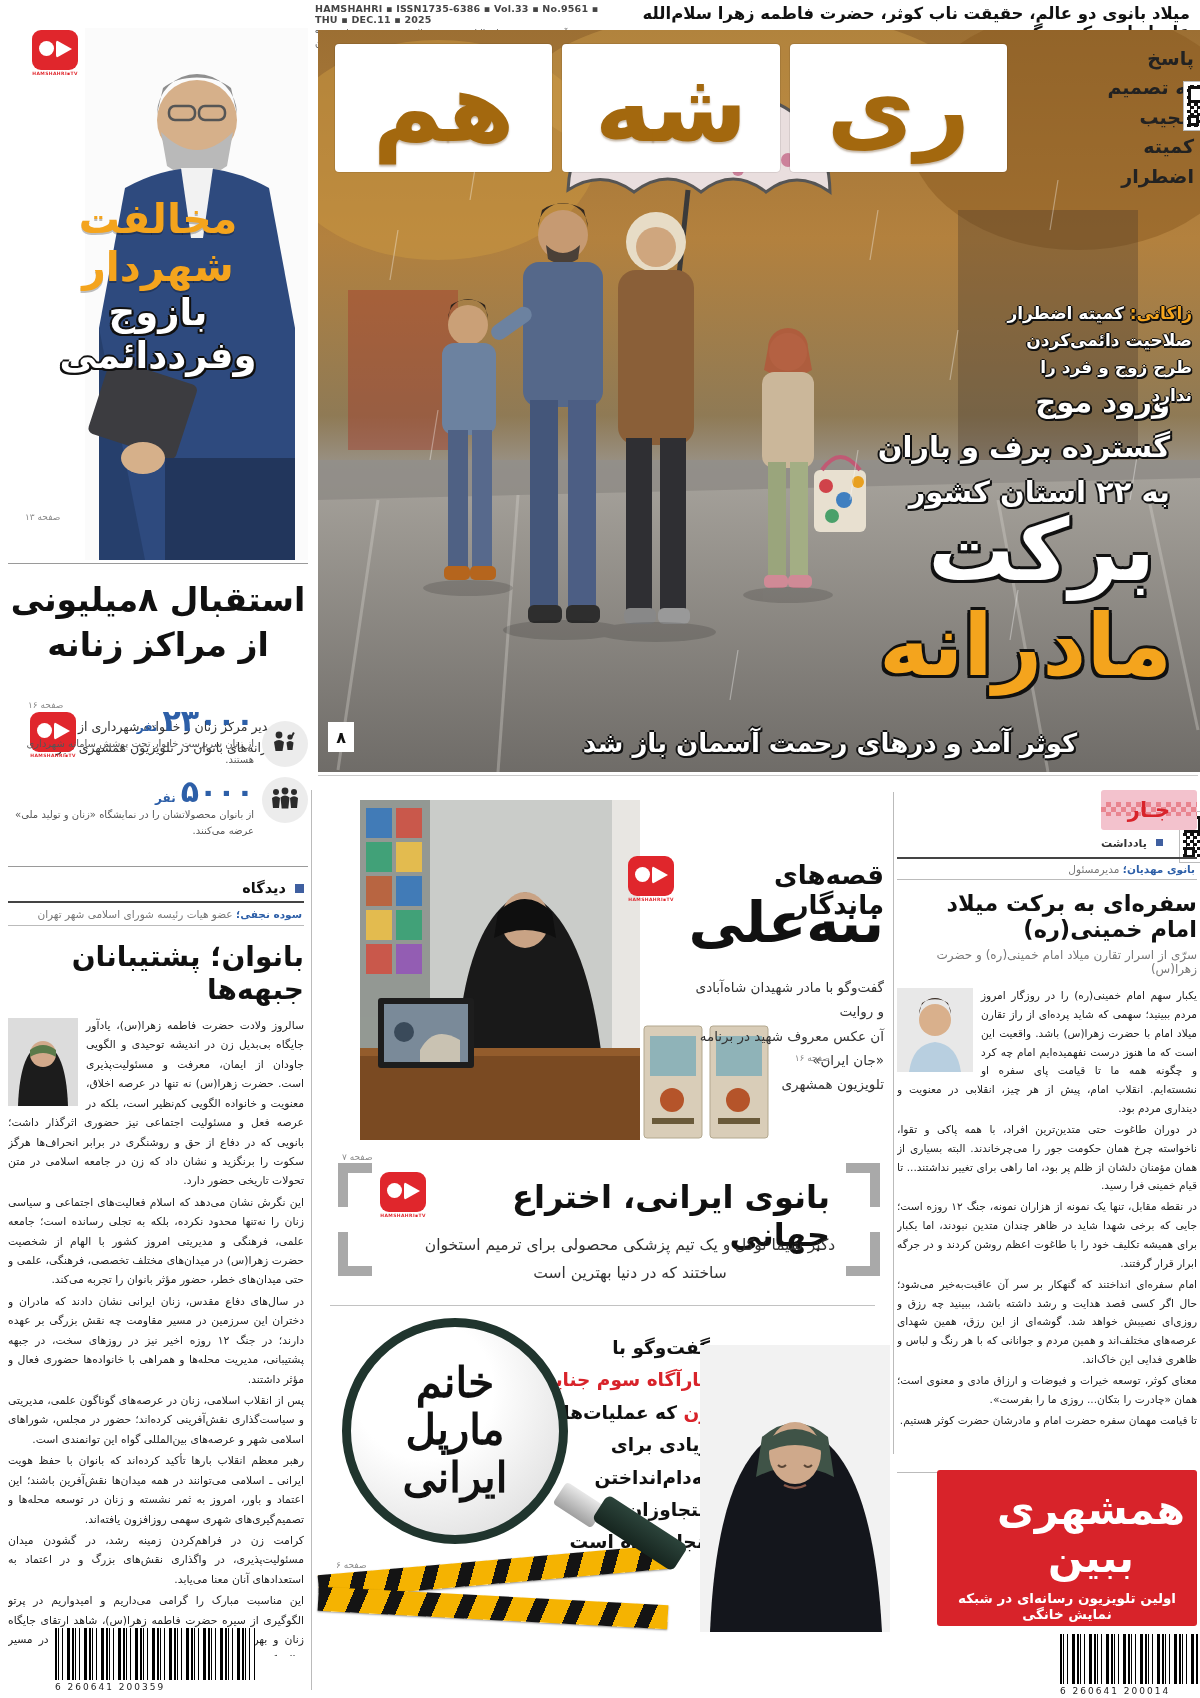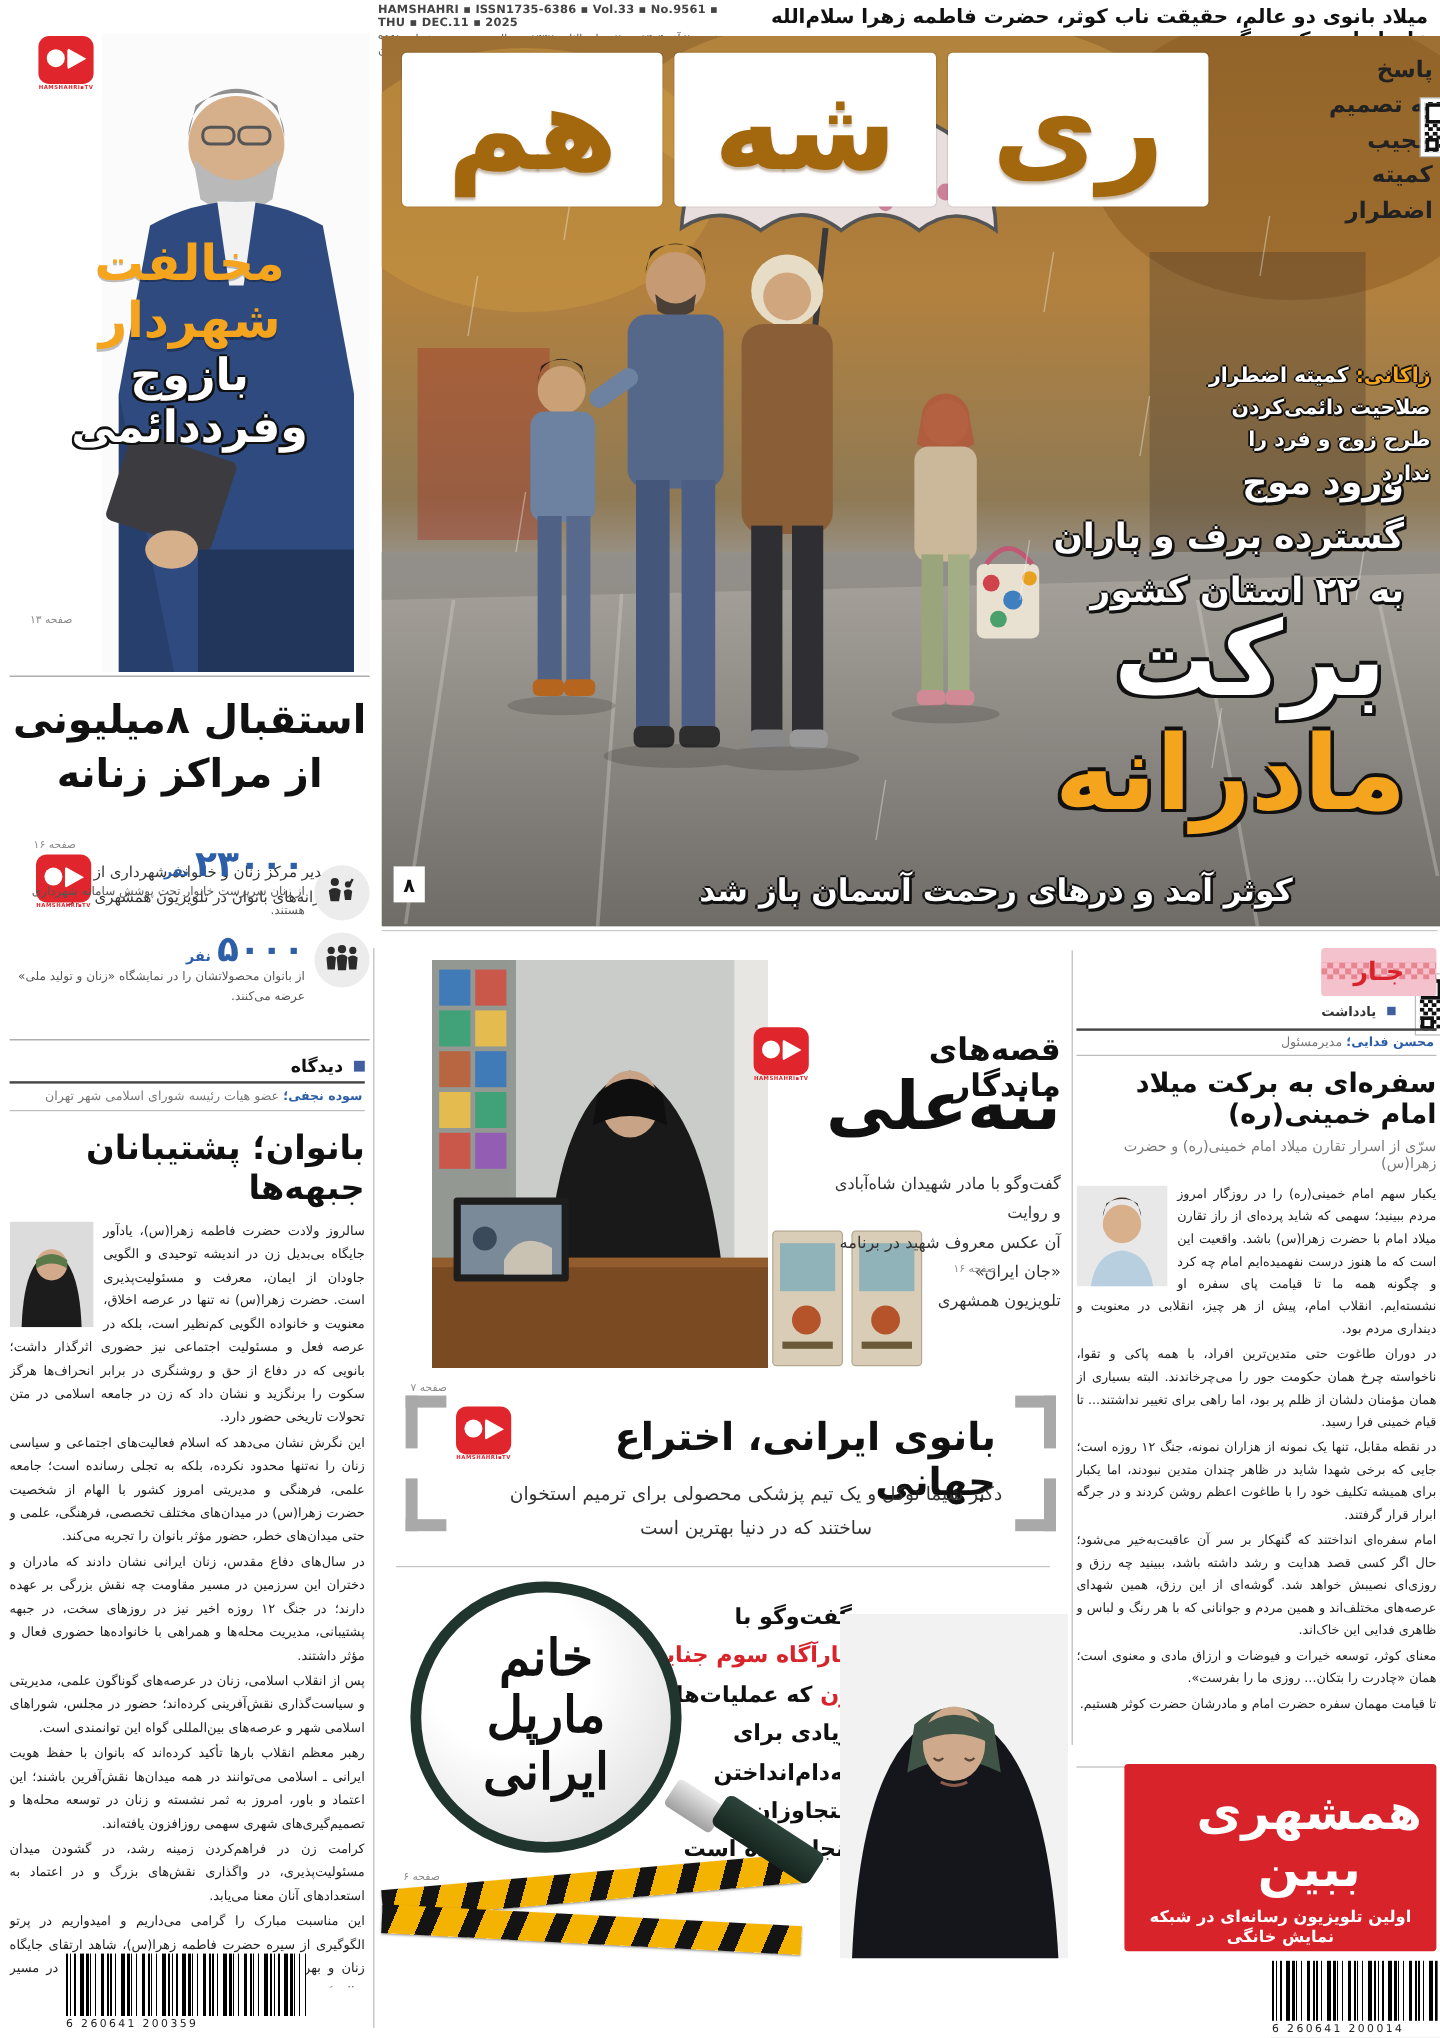--- a/index.html
+++ b/index.html
@@ -522,21 +522,21 @@
           <div class="t">جـار</div>
         </div>
         <div style="text-align:left;margin-top:2px;">
           <span class="bsq" style="width:7px;height:7px;"></span>
           <span class="yad">یادداشت</span>
         </div>
       </div>
     </div>
     <div class="hline" style="margin-top:6px;background:#444;height:2px;"></div>
     <div class="byline" style="text-align:right;padding:4px 2px;border-bottom:1px solid #bbb;">
-      <b>محسن فدایی؛</b>
+      <b>بانوی مهدیان؛</b>
       <span>مدیرمسئول</span>
     </div>
     <div class="jartitle" style="margin-top:10px;">سفره‌ای به برکت میلاد امام خمینی(ره)</div>
     <div class="jarsub" style="margin-top:6px;">سرّی از اسرار تقارن میلاد امام خمینی(ره) و حضرت زهرا(س)</div>
     <div class="body jfy" style="margin-top:10px;height:478px;overflow:hidden;">
       <svg width="76" height="84" viewBox="0 0 76 84" style="float:left;margin:2px 8px 4px 0;">
         <rect width="76" height="84" fill="#e8e8e8"></rect>
         <circle cx="38" cy="32" r="16" fill="#d9b08c"></circle>
         <path d="M22 26 a16 16 0 0 1 32 0 l-3 -11 a16 9 0 0 0 -26 0 Z" fill="#3a2e26"></path>
         <path d="M12 84 Q 16 56 38 54 Q 60 56 64 84 Z" fill="#b8cfe0"></path>

